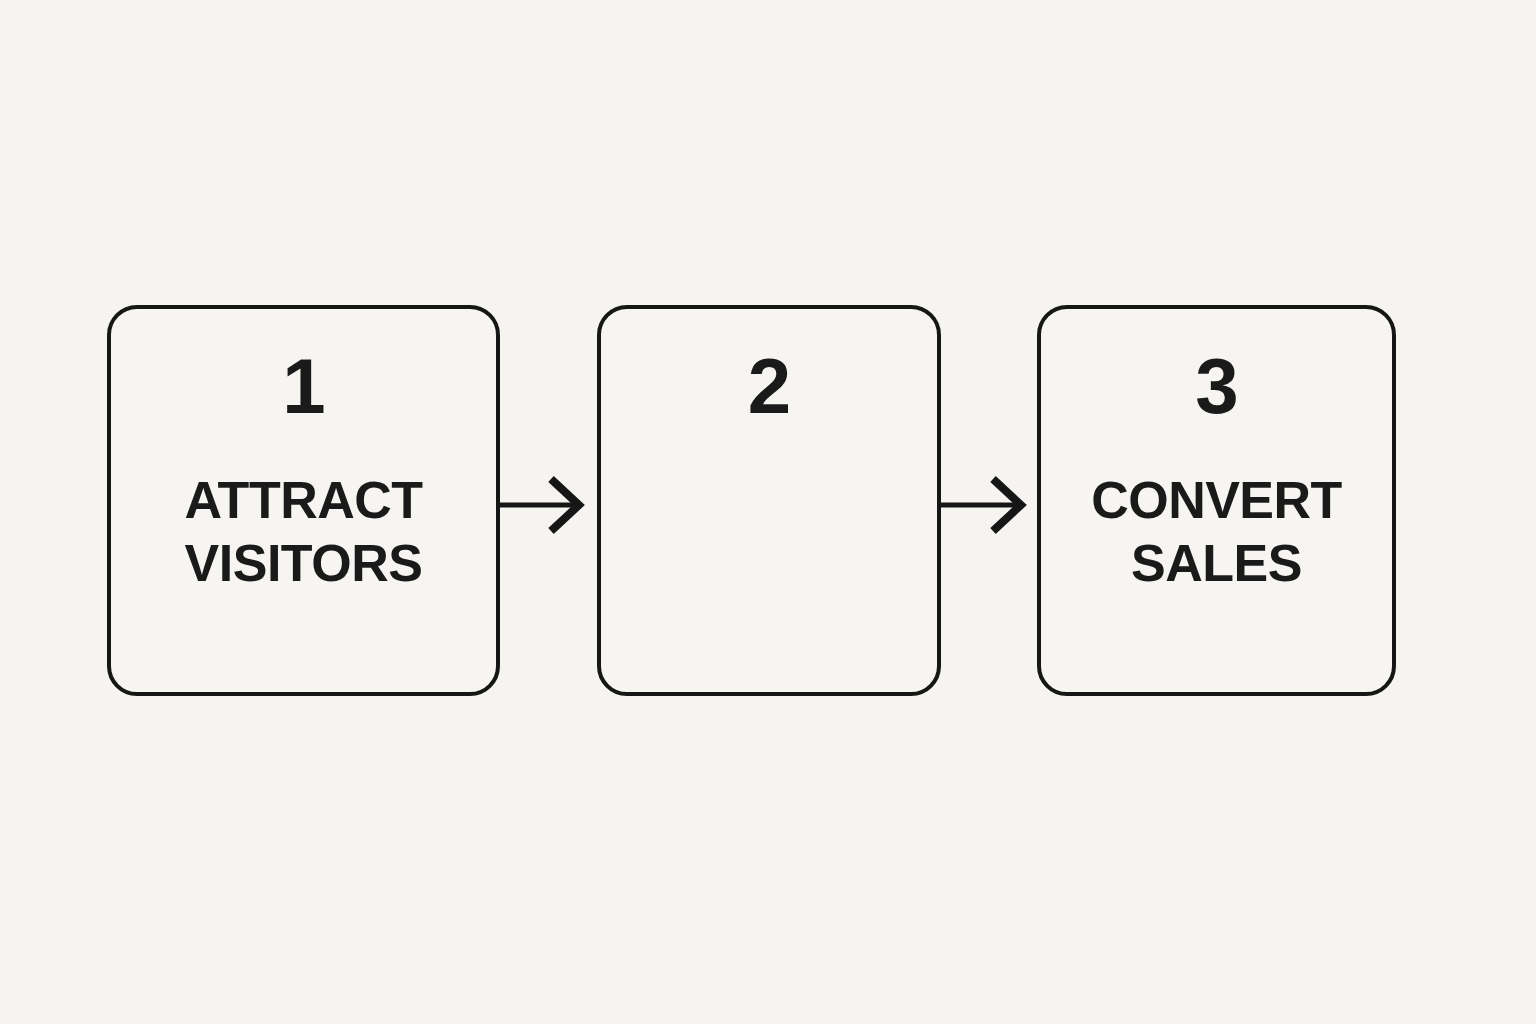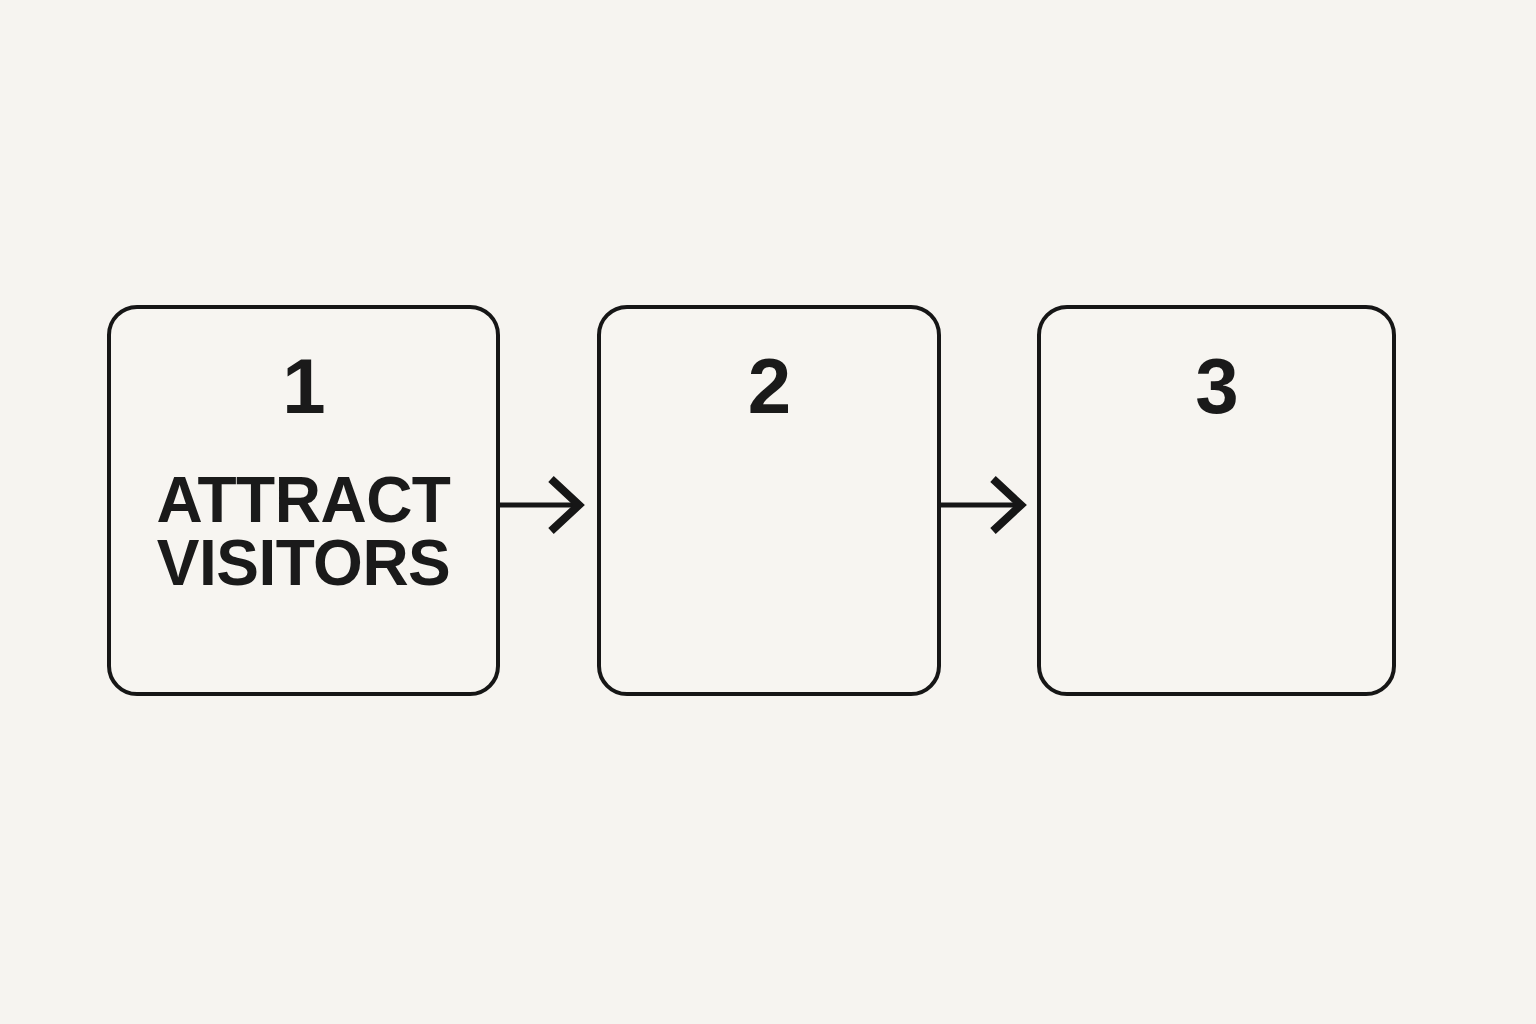--- a/index.html
+++ b/index.html
@@ -30,21 +30,21 @@
   .step-box.b3 { left: 1037px; width: 359px; }
   .step-number {
     font-size: 78px;
     line-height: 78px;
     font-weight: 700;
     color: #1a1a1a;
     letter-spacing: -1px;
   }
   .step-label {
     margin-top: 44px;
-    font-size: 64px;
+    font-size: 52px;
     line-height: 63px;
     font-weight: 700;
     color: #1a1a1a;
     text-align: center;
     white-space: pre-line;
     letter-spacing: -0.5px;
   }
   .arrow {
     position: absolute;
     top: 465px;
@@ -79,15 +79,17 @@
 
   <div class="arrow a2">
     <svg viewBox="0 0 88 80" xmlns="http://www.w3.org/2000/svg">
       <line x1="0" y1="40" x2="78" y2="40" stroke="#161616" stroke-width="5"></line>
       <polyline points="52,14 80,40 52,66" fill="none" stroke="#161616" stroke-width="8"></polyline>
     </svg>
   </div>
 
   <div class="step-box b3">
     <div class="step-number">3</div>
+    <div class="step-label">CONVERT
+SALES</div>
   </div>
 
 </div>
 
 </body></html>

